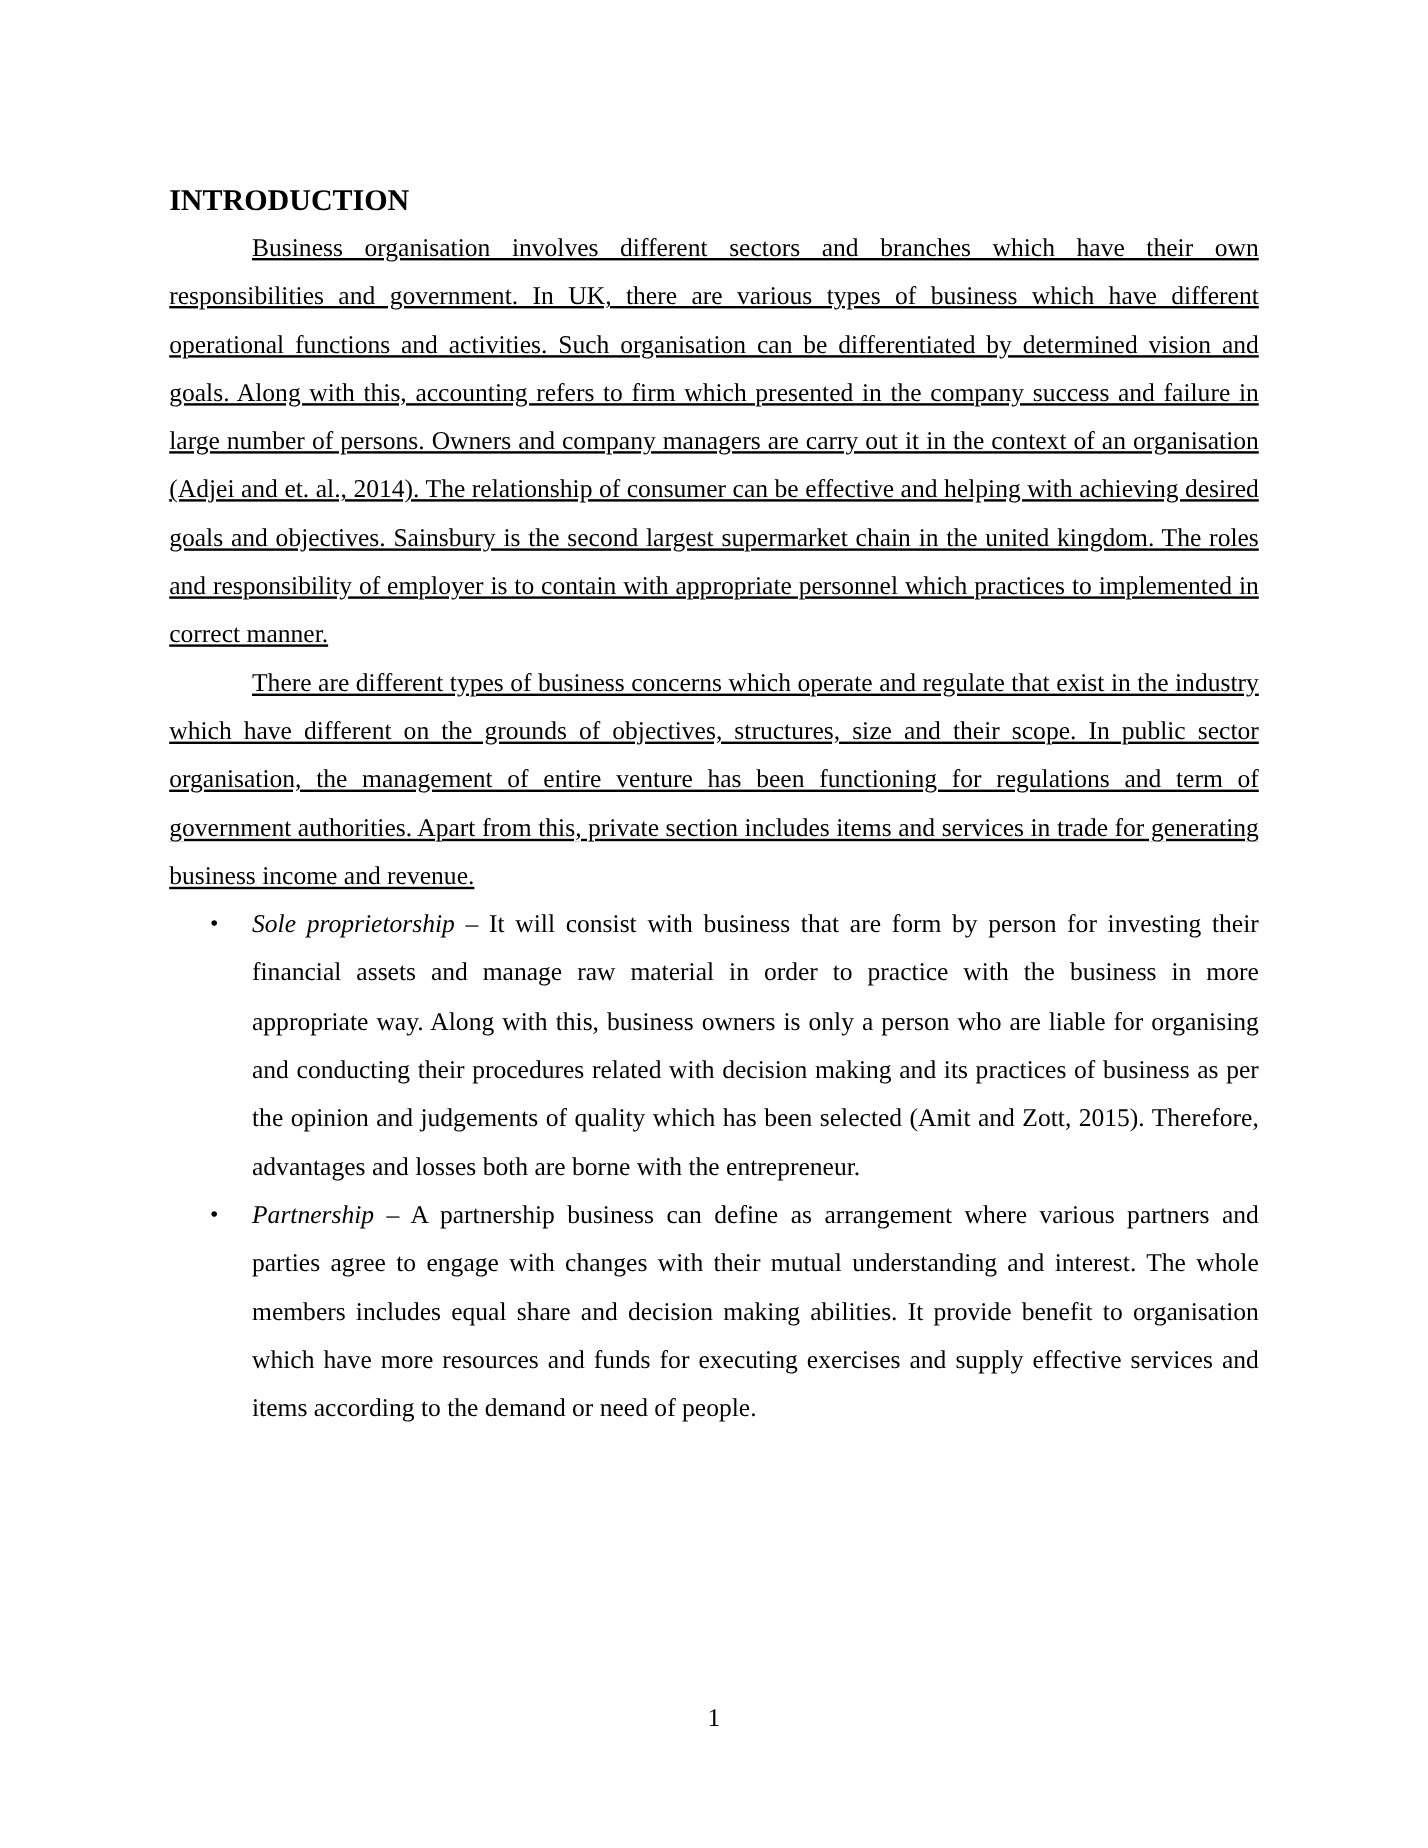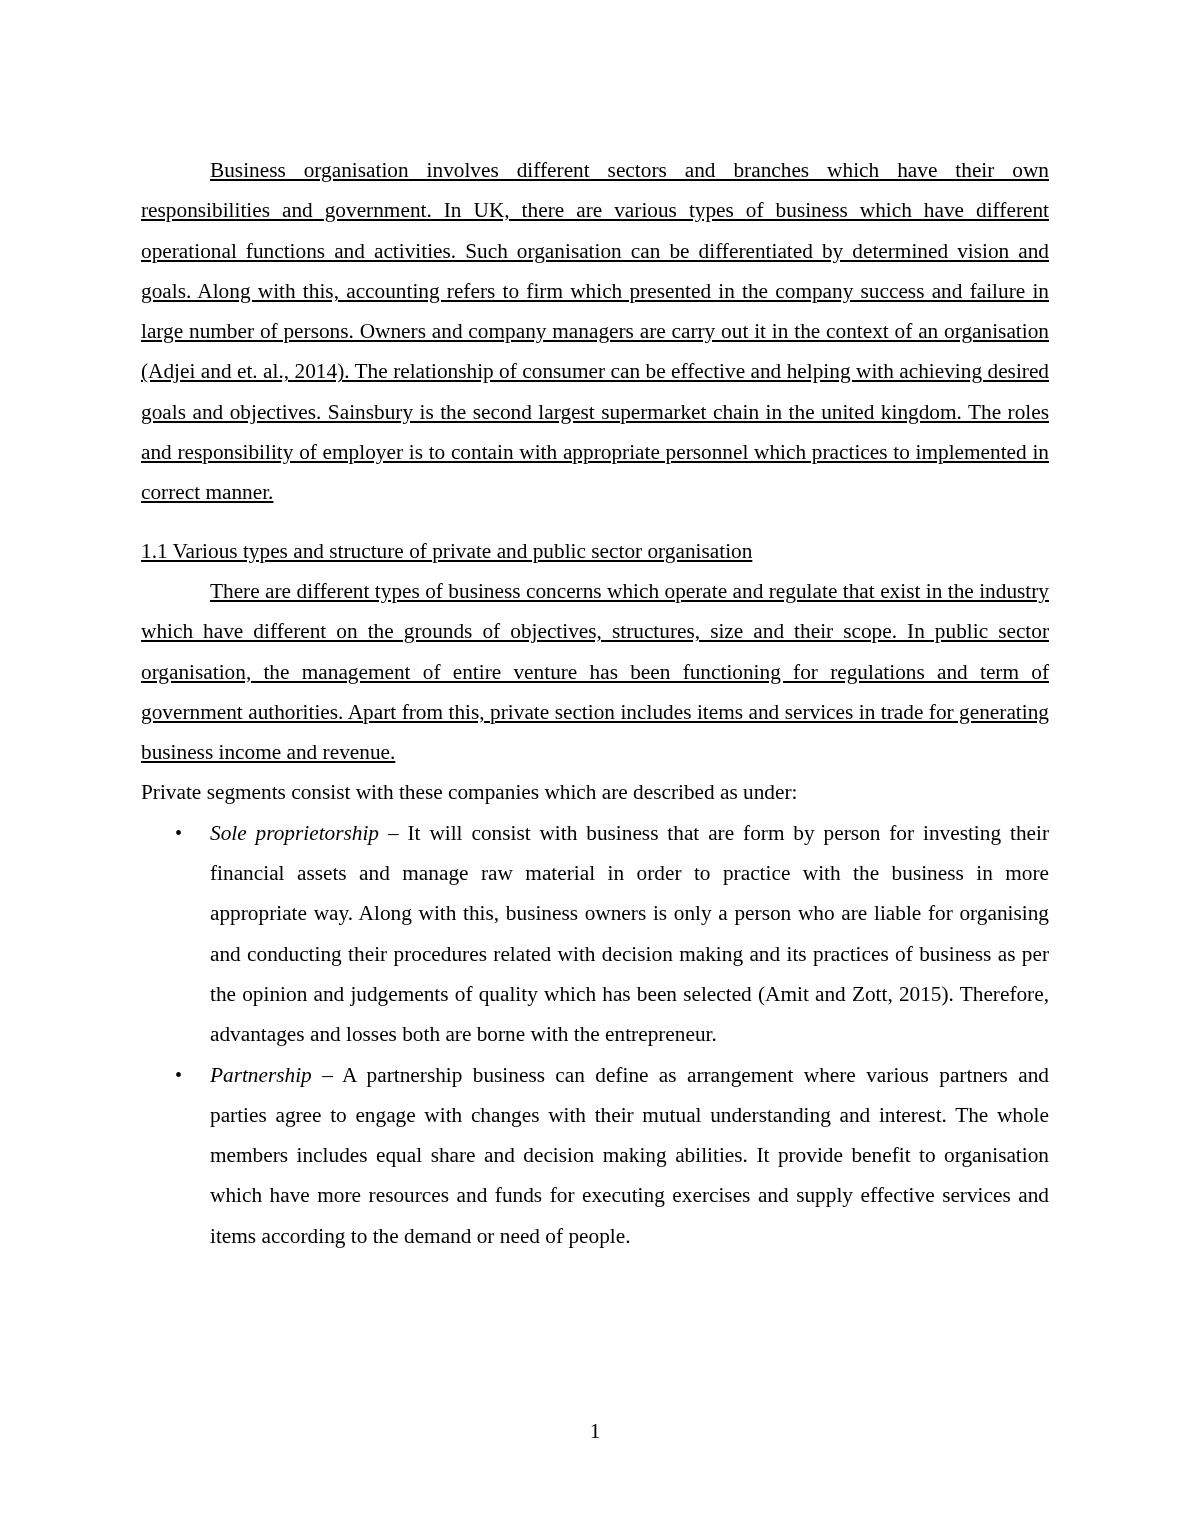--- a/index.html
+++ b/index.html
@@ -72,25 +72,24 @@
     width: 1190px;
     text-align: center;
     font-size: 21.3px;
     line-height: 28px;
   }
 </style>
 </head>
 <body>
 
 <div class="page">
+  <h1 id="intro-heading">INTRODUCTION</h1>
   <p class="indent">Business organisation involves different sectors and branches which have their own responsibilities and government. In UK, there are various types of business which have different operational functions and activities. Such organisation can be differentiated by determined vision and goals. Along with this, accounting refers to firm which presented in the company success and failure in large number of persons. Owners and company managers are carry out it in the context of an organisation (Adjei and et. al., 2014). The relationship of consumer can be effective and helping with achieving desired goals and objectives. Sainsbury is the second largest supermarket chain in the united kingdom. The roles and responsibility of employer is to contain with appropriate personnel which practices to implemented in correct manner.</p>
 
-  <p class="subheading">1.1 Various types and structure of private and public sector organisation</p>
   <p class="indent">There are different types of business concerns which operate and regulate that exist in the industry which have different on the grounds of objectives, structures, size and their scope. In public sector organisation, the management of entire venture has been functioning for regulations and term of government authorities. Apart from this, private section includes items and services in trade for generating business income and revenue.</p>
-  <p class="lead">Private segments consist with these companies which are described as under:</p>
 
   <ul class="bullets">
     <li>
       <span class="bullet">•</span>
       <span class="term">Sole proprietorship</span><span> – It will consist with business that are form by person for investing their financial assets and manage raw material in order to practice with the business in more appropriate way. Along with this, business owners is only a person who are liable for organising and conducting their procedures related with decision making and its practices of business as per the opinion and judgements of quality which has been selected (Amit and Zott, 2015). Therefore, advantages and losses both are borne with the entrepreneur.</span>
     </li>
     <li>
       <span class="bullet">•</span>
       <span class="term">Partnership</span><span> – A partnership business can define as arrangement where various partners and parties agree to engage with changes with their mutual understanding and interest. The whole members includes equal share and decision making abilities. It provide benefit to organisation which have more resources and funds for executing exercises and supply effective services and items according to the demand or need of people.</span>
     </li>

